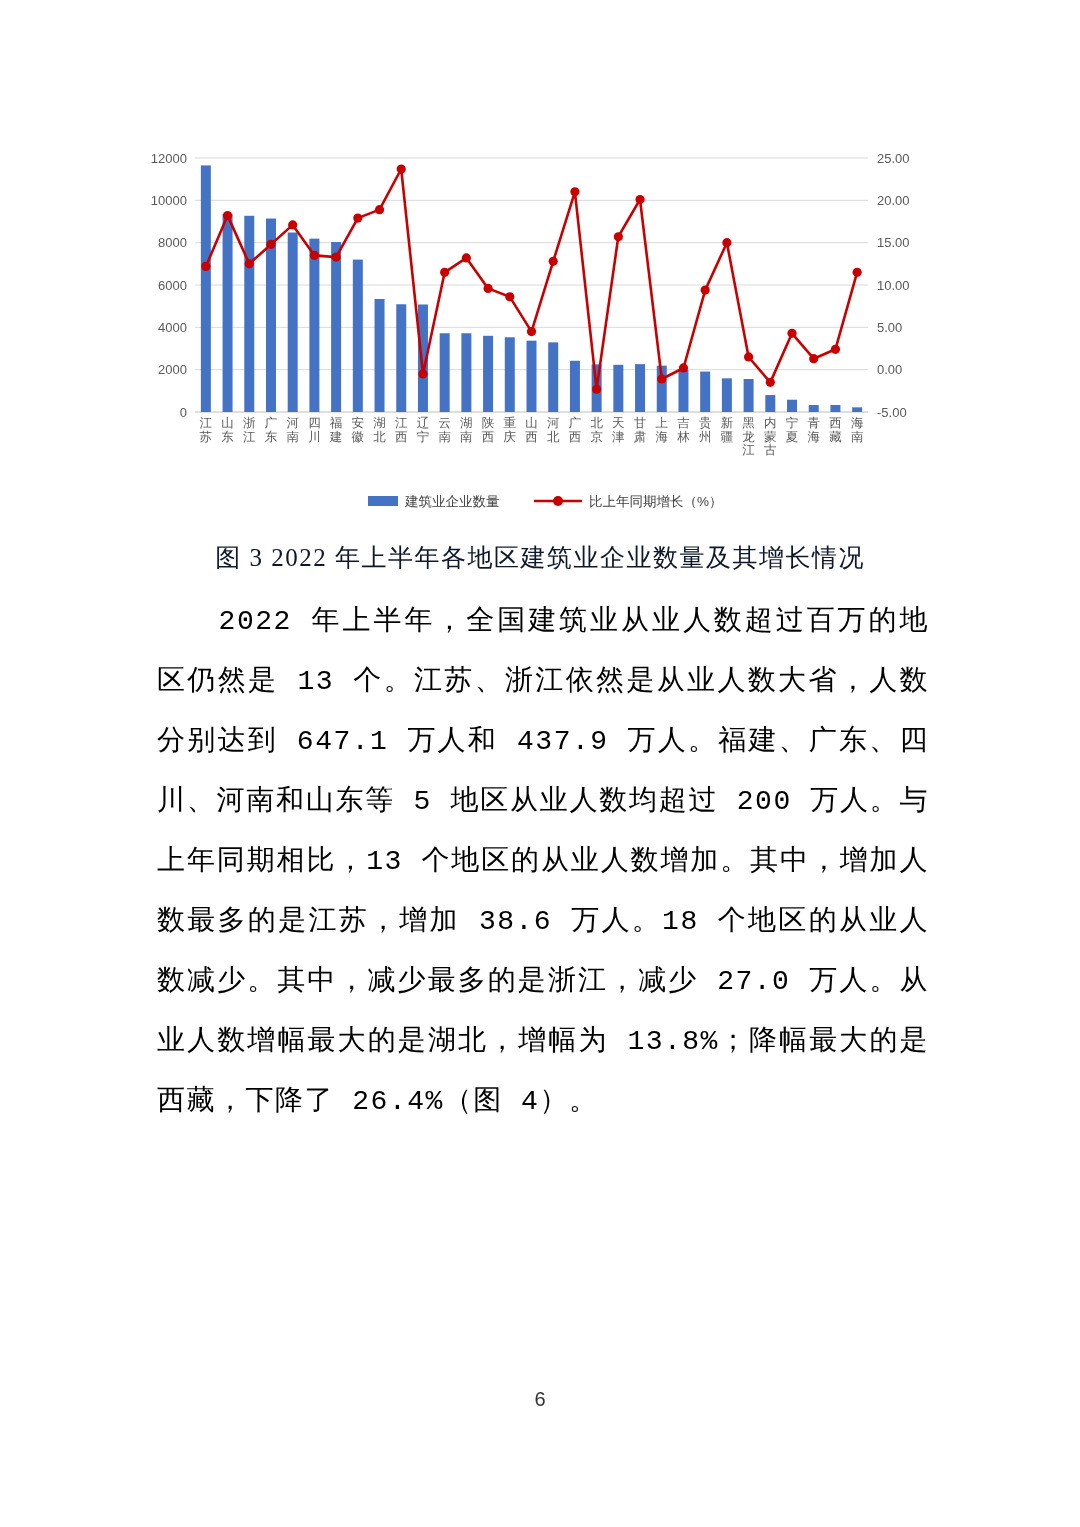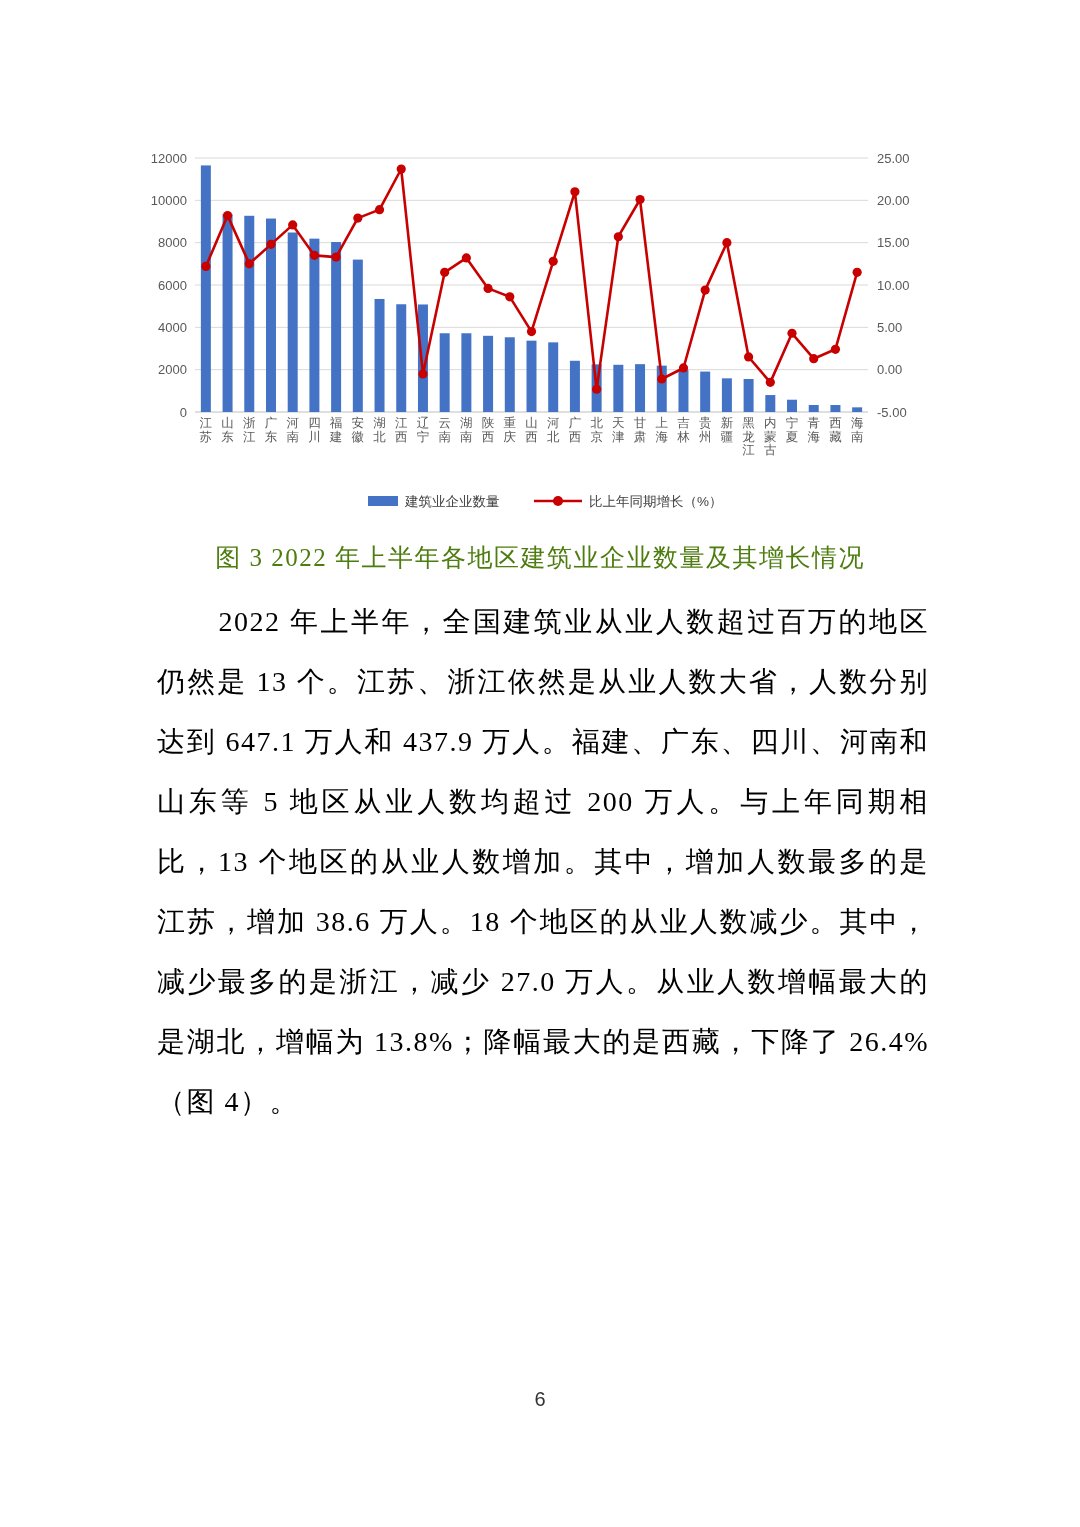--- a/index.html
+++ b/index.html
@@ -22,33 +22,34 @@
   }
   .chart-wrap svg { display: block; }
   .figure-caption {
     position: absolute;
     left: 0;
     top: 541px;
     width: 1080px;
     text-align: center;
     font-size: 25px;
     letter-spacing: 1.5px;
-    color: #4d7c0f;
+    color: #0f172a;
   }
   .body-paragraph {
     position: absolute;
     left: 157px;
     top: 592px;
     width: 772px;
     font-size: 28px;
     line-height: 60px;
     letter-spacing: 1.5px;
     text-align: justify;
     text-indent: 2.2em;
     color: #000000;
+    font-family: Liberation Mono, monospace;
   }
   .page-number {
     position: absolute;
     left: 0;
     top: 1388px;
     width: 1080px;
     text-align: center;
     font-size: 20px;
     color: #333333;
     font-family: "Liberation Sans", "DejaVu Sans", sans-serif;

